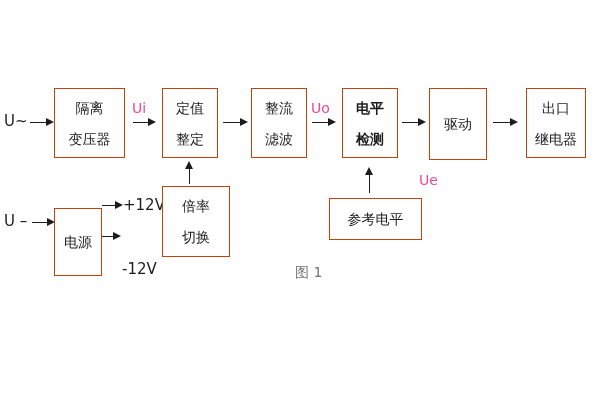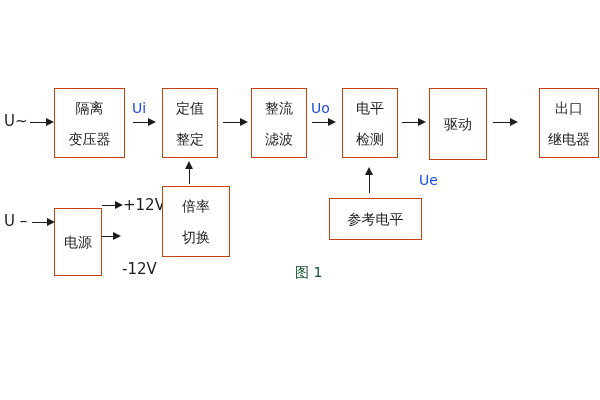--- a/index.html
+++ b/index.html
@@ -35,21 +35,21 @@
     position: absolute;
     font-size: 15px;
     line-height: 1;
     color: #1c1c1c;
     white-space: nowrap;
   }
   .sig {
     position: absolute;
     font-size: 14px;
     line-height: 1;
-    color: #1d4ed8;
+    color: #ec4899;
     white-space: nowrap;
   }
   .arrow-r {
     position: absolute;
     height: 1px;
     background: #1c1c1c;
   }
   .arrow-r::after {
     content: "";
     position: absolute;
@@ -72,34 +72,34 @@
     left: -4px;
     width: 0; height: 0;
     border-bottom: 8px solid #1c1c1c;
     border-left: 4px solid transparent;
     border-right: 4px solid transparent;
   }
   
   #b-isolation   { left: 54px;  top: 88px; width: 71px; height: 70px; }
   #b-setting     { left: 162px; top: 88px; width: 56px; height: 70px; }
   #b-rectify     { left: 251px; top: 88px; width: 56px; height: 70px; }
-  #b-level       { left: 342px; top: 88px; width: 56px; height: 70px; }
+  #b-level       { left: 342px; top: 88px; width: 56px; height: 70px; font-weight: bold; }
   #b-drive       { left: 429px; top: 88px; width: 58px; height: 72px; align-items: center; }
-  #b-relay       { left: 539px; top: 88px; width: 60px; height: 70px; }
+  #b-relay       { left: 526px; top: 88px; width: 60px; height: 70px; }
   
   #b-power       { left: 54px;  top: 187px; width: 48px; height: 68px; margin-top: 21px; }
   #b-ratio       { left: 162px; top: 186px; width: 68px; height: 71px; }
   #b-reference   { left: 329px; top: 198px; width: 93px; height: 42px; }
   
   #caption {
     position: absolute;
     left: 295px;
     top: 264px;
     font-size: 14px;
-    color: #14532d;
+    color: #737373;
     white-space: nowrap;
   }
 </style>
 </head>
 <body>
 
 <div id="canvas">
 
   <span class="lbl" style="left:4px; top:114px;">U~</span>
   <div class="arrow-r" style="left:30px; top:122px; width:22px;"></div>

